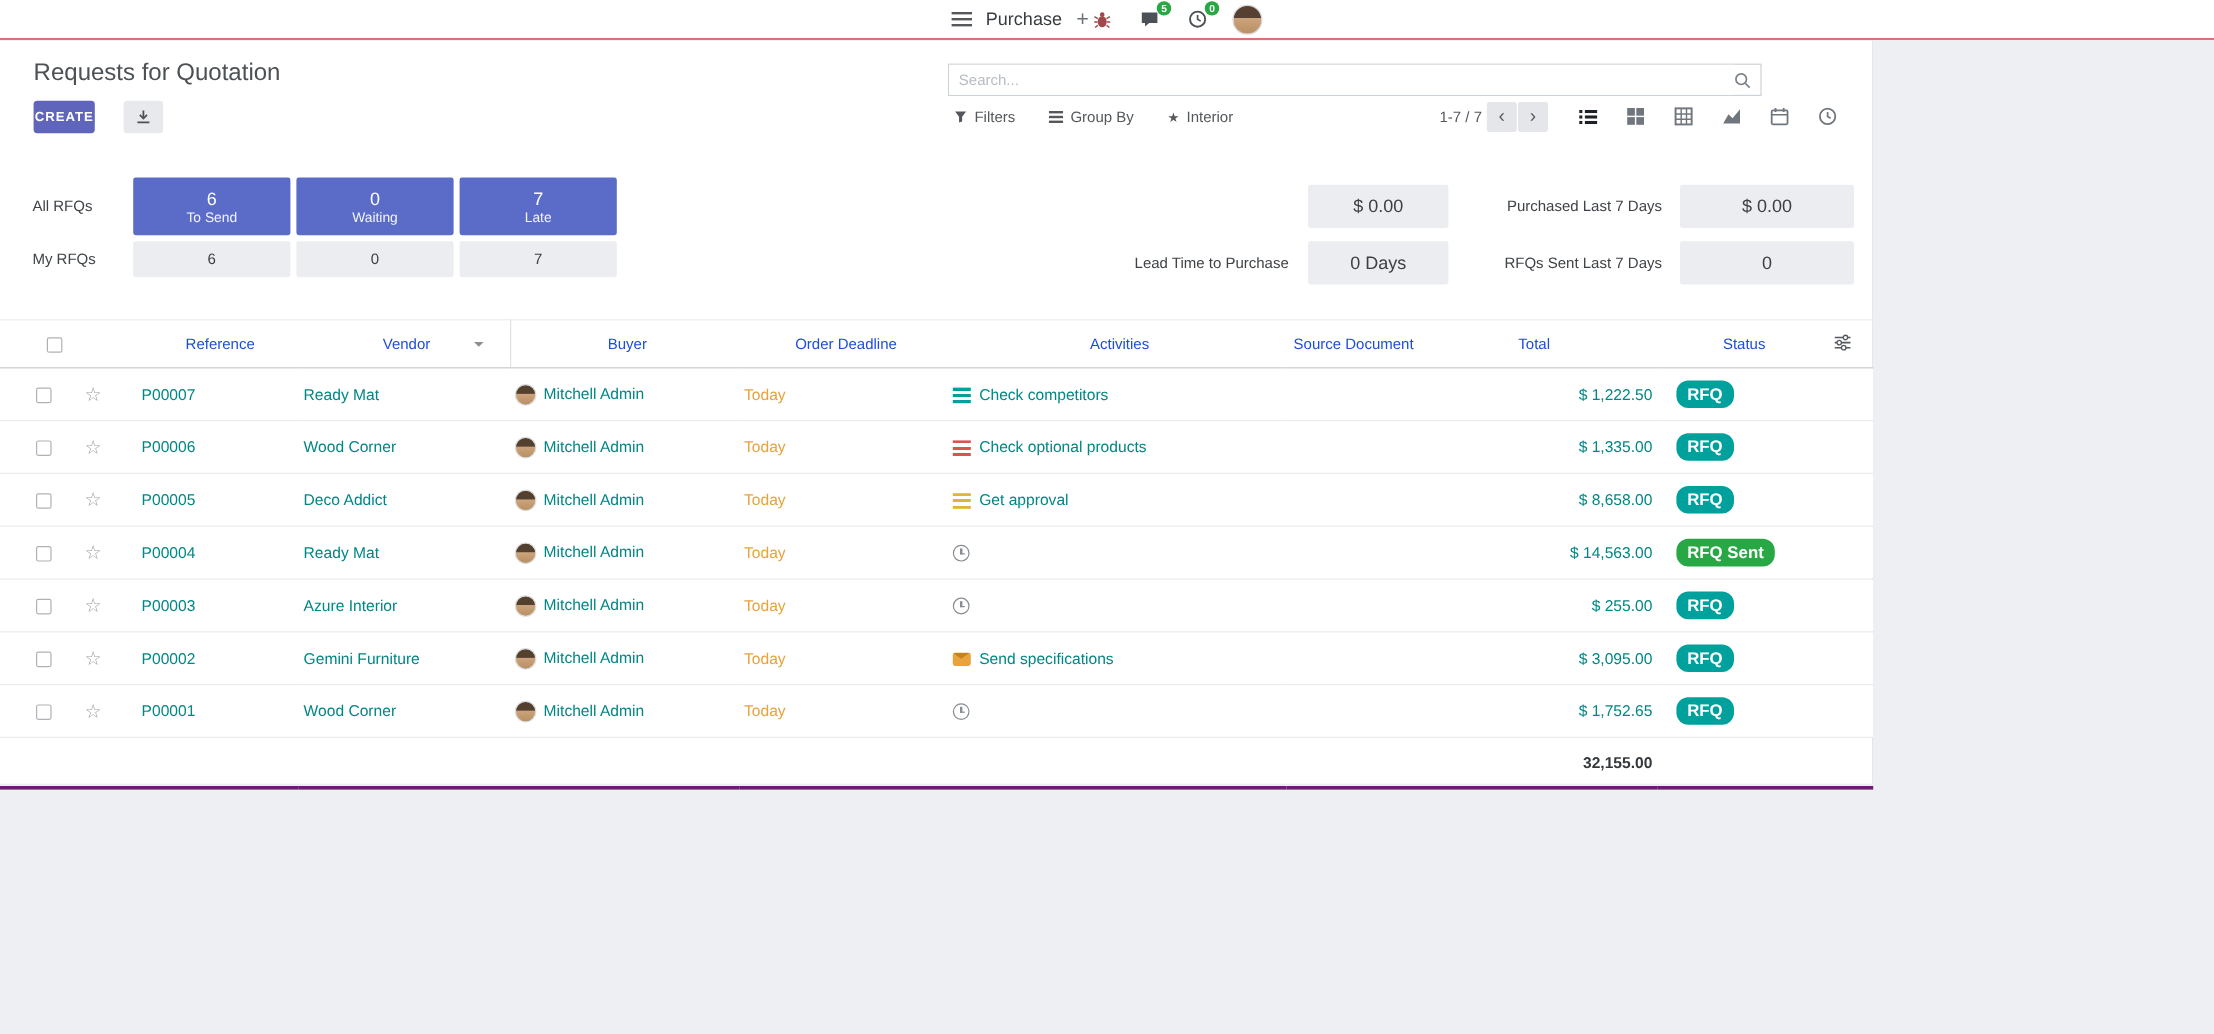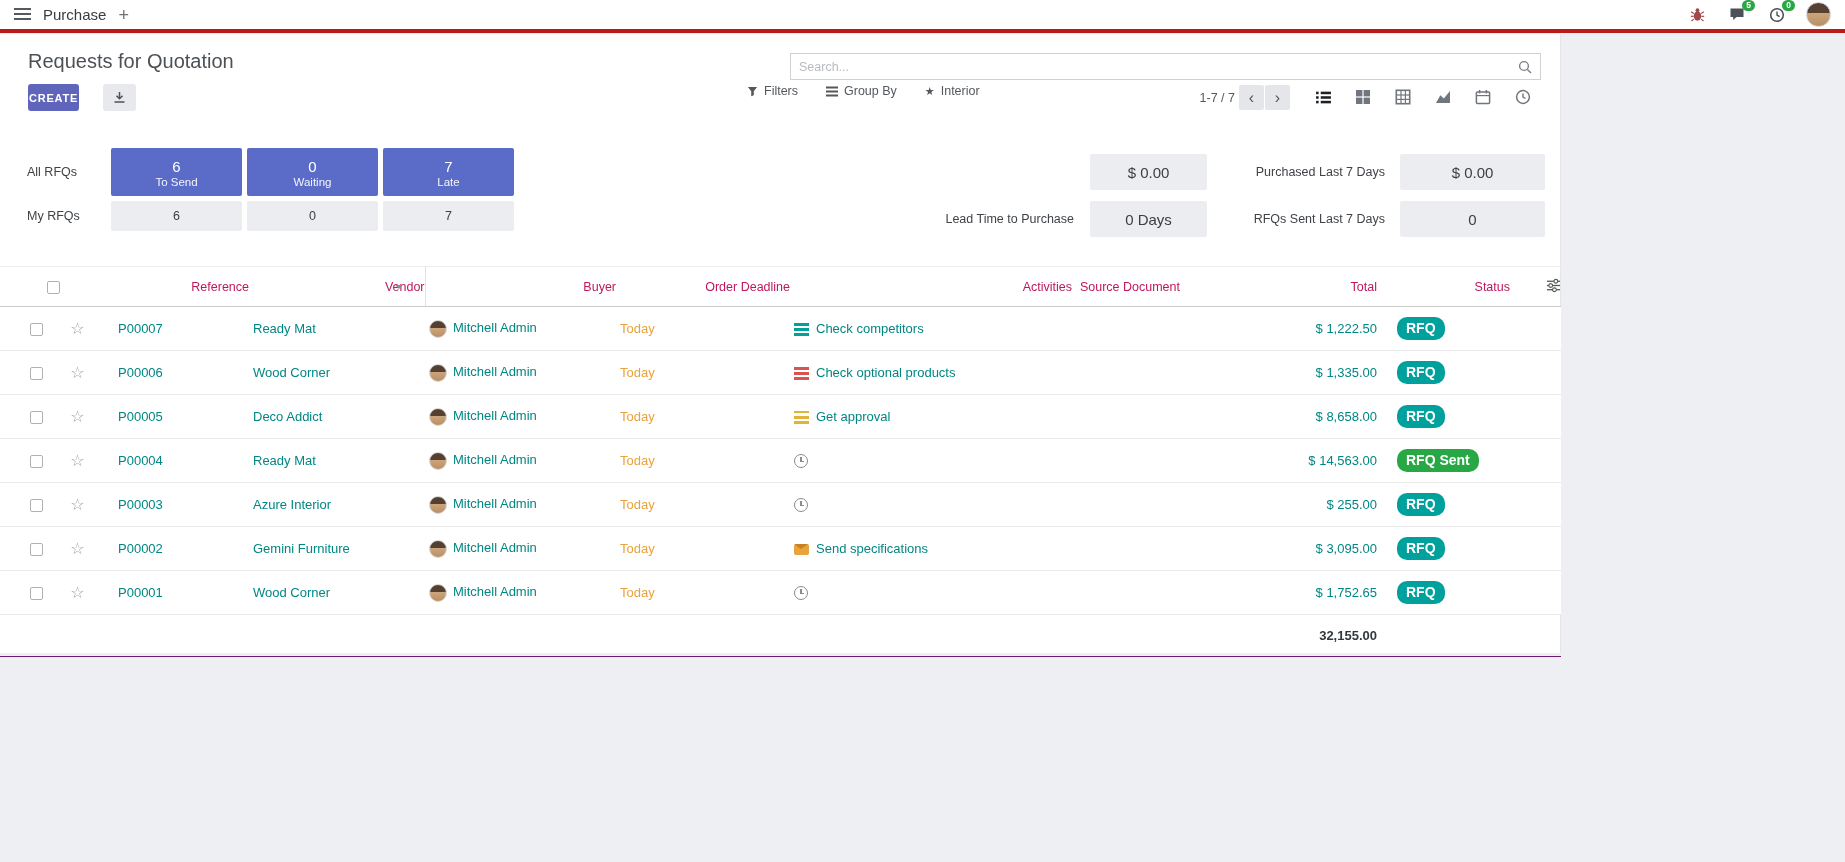--- a/index.html
+++ b/index.html
@@ -5,42 +5,42 @@
   * { box-sizing: border-box; margin: 0; padding: 0; }
   html,body { width:1845px; height:862px; }
   body {
     background:#edeff2;
     font-family:"Liberation Sans", sans-serif;
     position:relative;
     overflow:hidden;
     color:#3f4347;
   }
   
-  .topbar{position:absolute;top:0;left:0;width:1845px;height:33px;background:#fff;border-bottom:4px solid #b91c1c;display:flex;align-items:center;justify-content:space-between;padding:0 14px;z-index:5}
+  .topbar{position:absolute;top:0;left:0;width:1845px;height:33px;background:#fff;border-bottom:1px solid #b91c1c;display:flex;align-items:center;justify-content:center;padding:0 14px;z-index:5}
   .tb-left{display:flex;align-items:center;gap:12px}
   .hamburger{width:17px;height:13px;display:inline-block;cursor:pointer;position:relative}
   .hamburger::before{content:"";position:absolute;left:0;top:0;width:17px;height:2px;background:#55595e;box-shadow:0 5px 0 #55595e, 0 10px 0 #55595e}
   .app-name{font-size:15px;color:#383c41;cursor:pointer}
   .plus-tab{font-size:18px;color:#6d7轻278;color:#6d7278;cursor:pointer;line-height:1}
   .tb-right{display:flex;align-items:center;gap:18px}
   .tb-icon{position:relative;display:flex;align-items:center;justify-content:center;width:22px;height:22px;cursor:pointer}
   .nav-badge{position:absolute;top:-4px;right:-7px;background:#28a745;color:#fff;border-radius:8px;font-size:8.5px;font-weight:bold;padding:1.5px 4px;line-height:1}
   .avatar{width:25px;height:25px;border-radius:50%;background:linear-gradient(180deg,#554031 0%,#554031 42%,#cda57d 42%,#b98f63 100%);border:1px solid #d6d6d6;cursor:pointer}
   
   .content{position:absolute;top:34px;left:0;width:1561px;height:619px;background:#fff;border-right:1px solid #e6e6e6}
   
   .control{position:relative;width:1561px;height:92px}
   .page-title{position:absolute;left:28px;top:16px;font-size:20px;color:#4c5156;font-weight:normal}
-  .searchbox{position:absolute;left:790px;top:19px;width:751px;height:27px;background:#fff;border:1px solid #cdd2d6;display:flex;align-items:center}
+  .searchbox{position:absolute;left:790px;top:19px;width:678px;height:27px;background:#fff;border:1px solid #cdd2d6;display:flex;align-items:center}
   .searchbox input{flex:1;border:none;outline:none;height:100%;padding:0 8px;font-size:12.5px;color:#333;font-family:"Liberation Sans",sans-serif}
   .searchbox input::placeholder{color:#b8bcc1}
   .search-ic{margin-right:8px;display:flex}
   .btn-create{position:absolute;left:28px;top:50px;height:27px;padding:0 1px;background:#6065BC;color:#fff;border:none;border-radius:3px;font-size:11px;font-weight:bold;letter-spacing:.8px;cursor:pointer;font-family:"Liberation Sans",sans-serif}
   .btn-download{position:absolute;left:103px;top:50px;width:33px;height:27px;background:#e7e9ec;border:none;border-radius:3px;display:flex;align-items:center;justify-content:center;cursor:pointer}
-  .filter-bar{position:absolute;left:747px;top:50px;height:27px;display:flex;align-items:flex-start;gap:28px}
+  .filter-bar{position:absolute;left:795px;top:50px;height:27px;display:flex;align-items:center;gap:28px}
   .fb-item{display:flex;align-items:center;gap:6px;font-size:12.5px;color:#54585d;cursor:pointer}
   .star-glyph::before{content:"★";font-size:11px;color:#54585d}
   .pager-text{position:absolute;left:1150px;top:50px;width:85px;height:27px;display:flex;align-items:center;justify-content:flex-end;font-size:12.5px;color:#54585d}
   .pager-btns{position:absolute;left:1239px;top:51px;display:flex;gap:1px}
   .pbtn{width:25px;height:25px;background:#e4e6e9;border:none;border-radius:2px;color:#54585d;font-size:16px;line-height:1;display:flex;align-items:center;justify-content:center;cursor:pointer;font-family:"Liberation Sans",sans-serif}
   .pbtn.prev::before{content:"‹"} .pbtn.next::before{content:"›"}
   .switcher{position:absolute;left:1310px;top:50px;display:flex;gap:14px}
   .sw-btn{width:26px;height:26px;display:flex;align-items:center;justify-content:center;color:#70767d;cursor:pointer;background:none;border:none}
   .sw-btn.active{color:#1d2125}
   
@@ -54,24 +54,24 @@
   .tile-label{font-size:11.5px;opacity:.93}
   .mytiles{position:absolute;left:111px;top:75px;display:flex;gap:5px}
   .mytile{width:131px;height:30px;background:#ecedf0;color:#3c4043;display:flex;align-items:center;justify-content:center;font-size:12.5px;cursor:pointer;border-radius:2px}
   .stat-label{position:absolute;width:220px;height:36px;display:flex;align-items:center;justify-content:flex-end;font-size:12.5px;color:#3f4347}
   .stat-value{position:absolute;height:36px;background:#ecedf0;display:flex;align-items:center;justify-content:center;font-size:15px;color:#3c4043;border-radius:2px}
   .sl-0{left:854px;top:28px}.sl-1{left:1165px;top:28px}.sl-2{left:854px;top:75px}.sl-3{left:1165px;top:75px}
   .sv-0{left:1090px;top:28px;width:117px}.sv-1{left:1400px;top:28px;width:145px}
   .sv-2{left:1090px;top:75px;width:117px}.sv-3{left:1400px;top:75px;width:145px}
   
   table.olist{width:1561px;border-collapse:collapse;table-layout:fixed}
-  .olist th{height:40px;font-size:12.5px;font-weight:normal;color:#be185d;text-align:right;border-top:1px solid #ededed;border-bottom:1px solid #cbcbcb;cursor:pointer;white-space:nowrap}
+  .olist th{height:40px;font-size:12.5px;font-weight:normal;color:#1d4ed8;text-align:center;border-top:1px solid #ededed;border-bottom:1px solid #cbcbcb;cursor:pointer;white-space:nowrap}
   .olist tbody tr{height:44px;border-bottom:1px solid #ebebeb;cursor:pointer;background:#fff}
   .olist td{font-size:13px;vertical-align:middle;white-space:nowrap;overflow:hidden}
-  .olist tfoot tr{height:42px;border-bottom:1px solid #701a75}
+  .olist tfoot tr{height:42px;border-bottom:3px solid #701a75}
   .c-sel{padding-left:30px}
   .c-star{text-align:center}
   .c-ref{padding-left:23px}
   .c-ven,.c-buy,.c-dead,.c-act,.c-src{padding-left:4px}
   .c-tot{text-align:right;padding-right:4px}
   .c-status{padding-left:16px}
   .c-gear{text-align:center}
   th.c-ven{border-right:1px solid #e2e2e2;position:relative}
   .sort-caret{position:absolute;right:22px;top:18px;width:0;height:0;border-left:4px solid transparent;border-right:4px solid transparent;border-top:4.5px solid #8a8f94}
   .cb{width:13px;height:13px;border:1px solid #aeb2b6;border-radius:2px;background:#fff;display:inline-block;vertical-align:middle;cursor:pointer}

